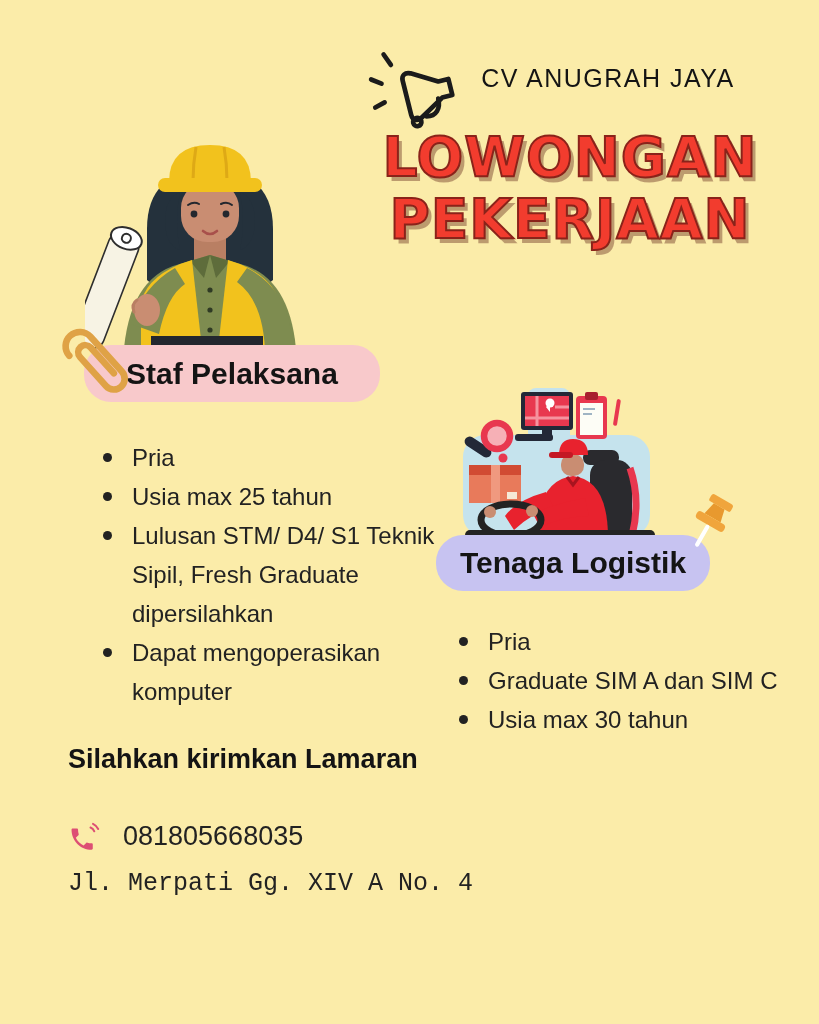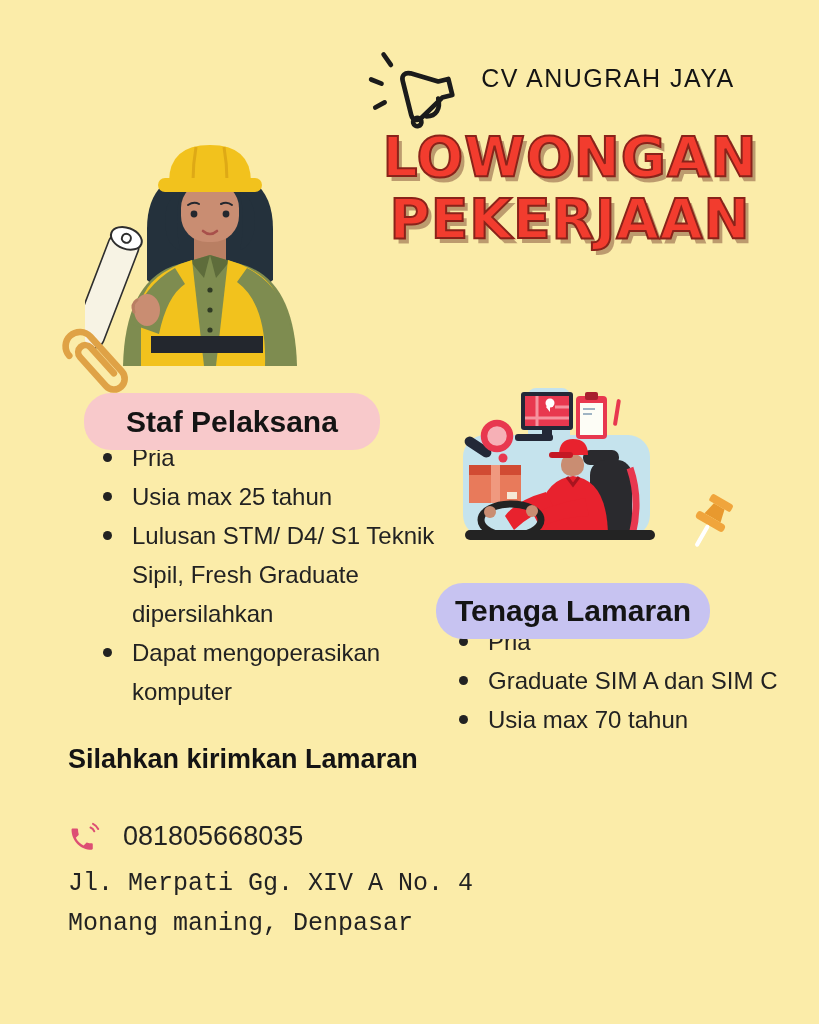--- a/index.html
+++ b/index.html
@@ -26,21 +26,21 @@
 
   
   .worker-illo{ left:85px; top:134px; width:305px; height:232px; z-index:1; }
   .logistics-illo{ left:433px; top:380px; width:250px; height:168px; z-index:1; }
   .paperclip{ left:48px; top:314px; width:102px; height:108px; z-index:4; }
   .pushpin{ left:680px; top:488px; width:64px; height:74px; z-index:4; }
 
   
   .badge{
     z-index:2; border-radius:27px; display:flex; align-items:center; justify-content:center;
-    font-family:"Liberation Sans", sans-serif; font-weight:bold; font-size:30px; color:#141414;margin-top:48px;
+    font-family:"Liberation Sans", sans-serif; font-weight:bold; font-size:30px; color:#141414;
   }
   .badge-pink{ left:84px; top:345px; width:296px; height:57px; background:#F8C9CB; }
   .badge-purple{ left:436px; top:535px; width:274px; height:56px; background:#C7C3F1; }
 
   
   .req-list{ list-style:none; font-family:"Liberation Sans", sans-serif; font-size:24px; line-height:39px; color:#222; }
   .req-list li{ position:relative; padding-left:36px; }
   .req-list li::before{
     content:""; position:absolute; left:7px; top:15px;
     width:9px; height:9px; border-radius:50%; background:#222;
@@ -208,27 +208,27 @@
       <g transform="rotate(30 31 30)">
         <path d="M22 8 h18 a3 3 0 0 1 3 3 v3 a2 2 0 0 1 -2 2 h-20 a2 2 0 0 1 -2 -2 v-3 a3 3 0 0 1 3 -3 Z" fill="#F0A53C"></path>
         <path d="M25 16 h12 l3 13 h-18 Z" fill="#E8992E"></path>
         <path d="M19 29 h24 a3.5 3.5 0 0 1 3.5 3.5 v1 a3.5 3.5 0 0 1 -3.5 3.5 h-24 a3.5 3.5 0 0 1 -3.5 -3.5 v-1 a3.5 3.5 0 0 1 3.5 -3.5 Z" fill="#F0A53C"></path>
         <rect x="29" y="37" width="4" height="24" rx="2" fill="#FFFFFF"></rect>
       </g>
     </svg>
   </div>
 
   <div class="abs badge badge-purple">
-    <span>Tenaga Lamaran</span>
+    <span>Tenaga Logistik</span>
   </div>
 
   <ul class="abs req-list list-right">
     <li>Pria</li>
     <li>Graduate SIM A dan SIM C</li>
-    <li>Usia max 70 tahun</li>
+    <li>Usia max 30 tahun</li>
   </ul>
 
   <div class="abs contact-heading">
     <div>Silahkan kirimkan Lamaran</div>
   </div>
 
   <div class="abs phone-row">
     <span class="phone-icon">
       <svg viewBox="0 0 36 36" width="36" height="36">
         <path fill="#DD4F74" transform="translate(2,7) scale(1.18)" d="M6.62 10.79c1.44 2.83 3.76 5.14 6.59 6.59l2.2-2.2c.27-.27.67-.36 1.02-.24 1.12.37 2.33.57 3.57.57.55 0 1 .45 1 1V20c0 .55-.45 1-1 1-9.39 0-17-7.61-17-17 0-.55.45-1 1-1h3.5c.55 0 1 .45 1 1 0 1.25.2 2.45.57 3.57.11.35.03.74-.25 1.02l-2.2 2.2z"></path>
@@ -236,16 +236,15 @@
           <path d="M24.5 9.5 a6.5 6.5 0 0 1 3.8 3.8"></path>
           <path d="M27 5.8 a10.5 10.5 0 0 1 5.2 5.2"></path>
         </g>
       </svg>
     </span>
     <span class="phone-number">081805668035</span>
   </div>
 
   <div class="abs address">
     <div>Jl. Merpati Gg. XIV A No. 4</div>
-    <div>Monang maning, Denpasar</div>
   </div>
 
 </div>
 
 </body></html>

